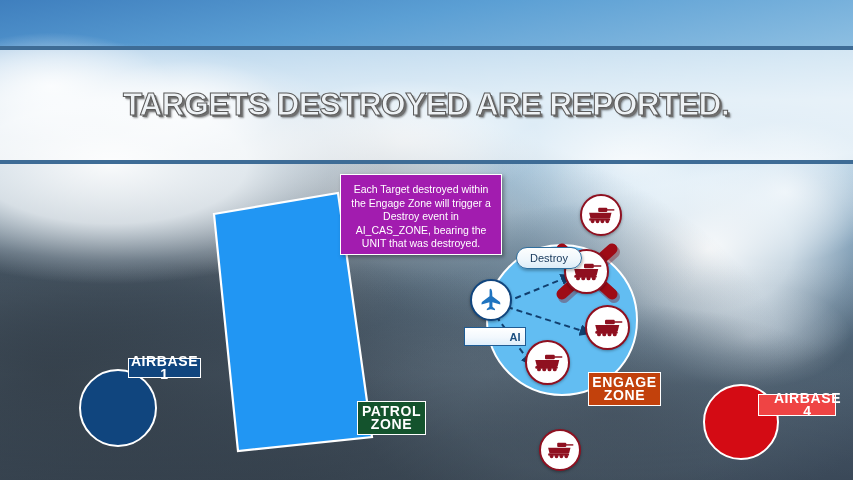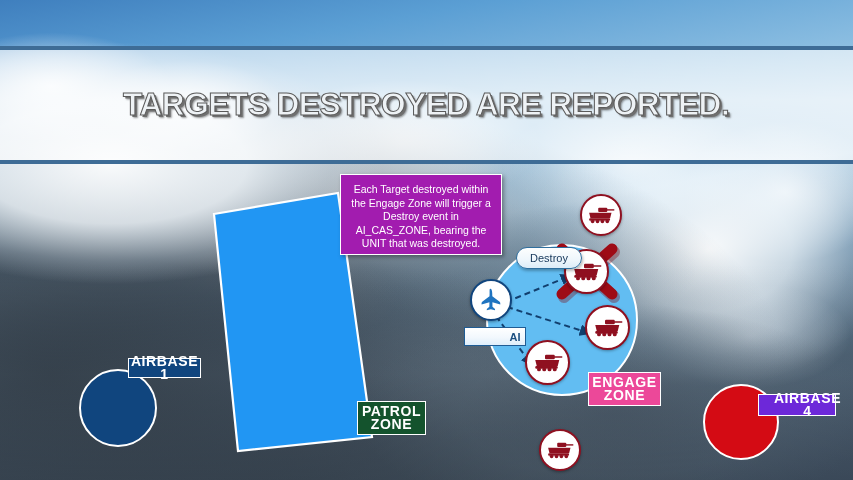--- a/index.html
+++ b/index.html
@@ -88,23 +88,23 @@
     font-size:14px;
     font-weight:bold;
     letter-spacing:.6px;
     line-height:13px;
     border:1.5px solid #ffffff;
     display:flex;align-items:center;justify-content:center;
     flex-direction:column;
     padding:3px 6px;
   }
   .lbl-navy{background:#10457e;}
-  .lbl-red{background:#6d28d9;padding-left:27px;}
+  .lbl-red{background:#ef4444;padding-left:27px;}
   .lbl-blue{background:#14532d;}
-  .lbl-ltblue{background:#ec4899;}
+  .lbl-ltblue{background:#c2410c;}
 
   .lbl-ai{
     position:absolute;
     box-sizing:border-box;
     background:linear-gradient(180deg,#ffffff 0%,#f2f8fd 55%,#dfeefa 100%);
     border:1.5px solid #1f5c94;
     color:#1b4f80;
     font-size:11px;
     font-weight:bold;
     display:flex;align-items:center;justify-content:center;padding-left:40px;

